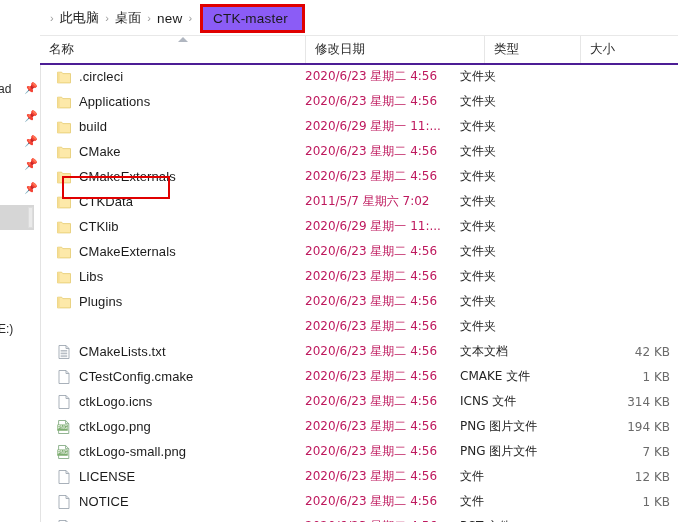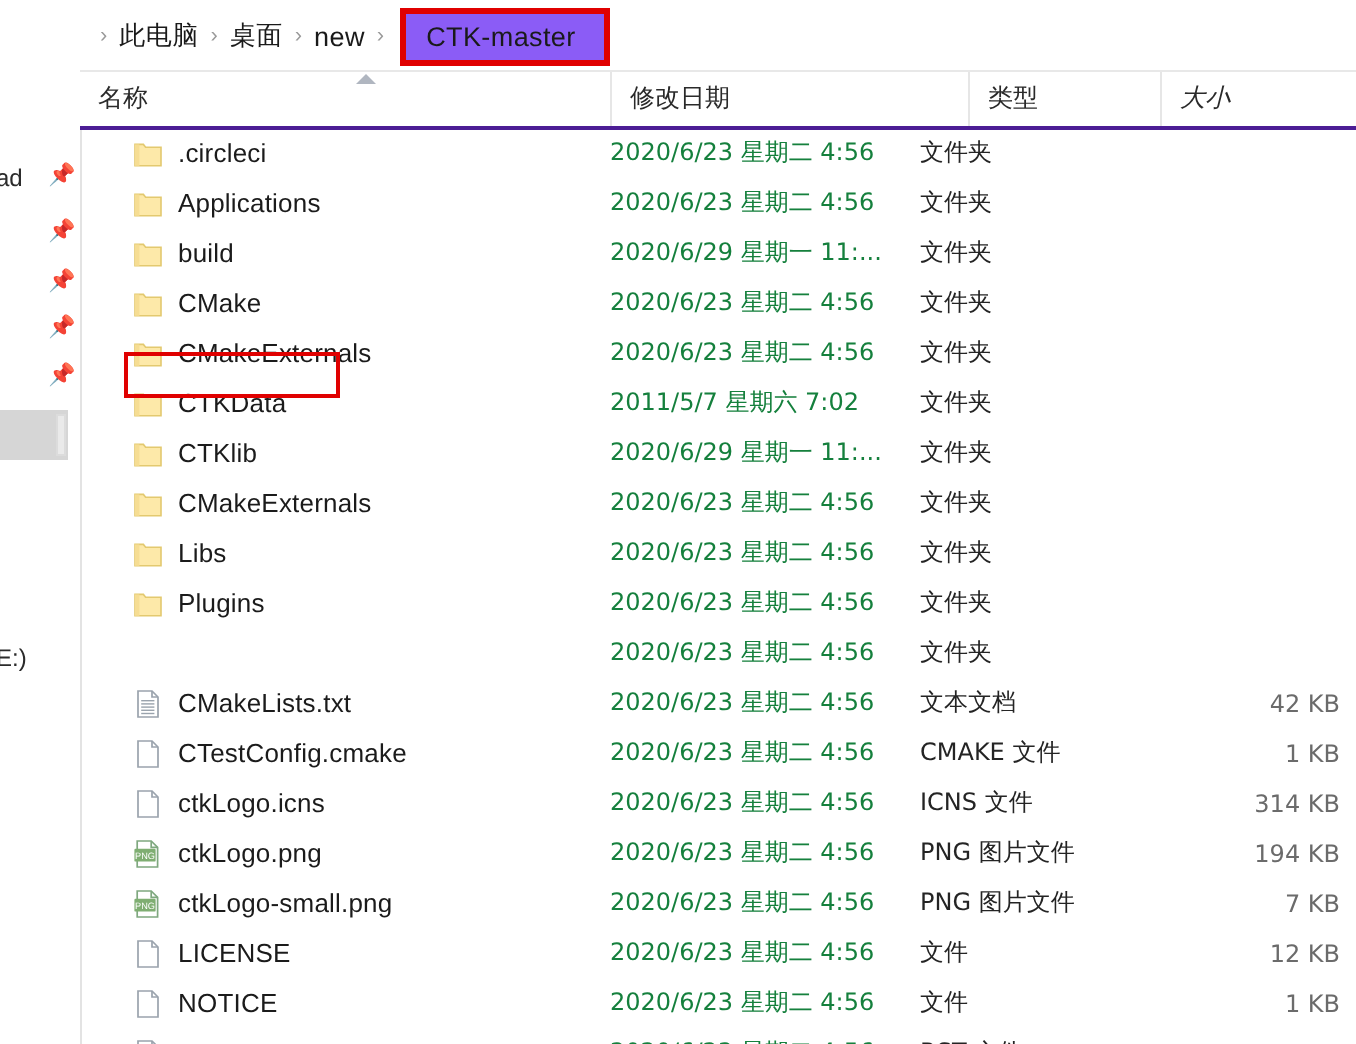--- a/index.html
+++ b/index.html
@@ -111,21 +111,21 @@
     font-family: "DejaVu Sans", "Liberation Sans", sans-serif;
     color: #2a2a2a;
     border-left: 1px solid #e6e6e6;
     padding-left: 9px;
     box-sizing: border-box;
     white-space: nowrap;
   }
   #colhead-name  { left: 0;   width: 265px; border-left: none; }
   #colhead-date  { left: 265px; width: 155px; }
   #colhead-type  { left: 420px; width: 120px; margin-left: 24px; }
-  #colhead-size  { left: 540px; width: 98px; font-style: italic; }
+  #colhead-size  { left: 540px; width: 98px; }
   #sort-caret {
     position: absolute;
     left: 178px; top: 37px;
     width: 0; height: 0;
     border-left: 5px solid transparent;
     border-right: 5px solid transparent;
     border-bottom: 5px solid #b0b6c0;
   }
 
   
@@ -137,33 +137,33 @@
   }
   .row {
     position: relative;
     height: 25px;
     display: flex;
     align-items: center;
     white-space: nowrap;
   }
   .cell-name {
     position: absolute;
-    left: 26px;
+    left: 16px;
     display: flex;
     align-items: center;
     gap: 7px;
     height: 25px;
   }
   .cell-date {
     position: absolute;
     left: 265px;
     width: 150px;
     font-size: 12px;
     font-family: "DejaVu Sans", "Liberation Sans", sans-serif;
-    color: #15803d;
+    color: #be185d;
   }
   .cell-type {
     position: absolute;
     left: 420px;
     width: 118px;
     font-size: 12px;
     font-family: "DejaVu Sans", "Liberation Sans", sans-serif;
     color: #242424;
   }
   .cell-size {

